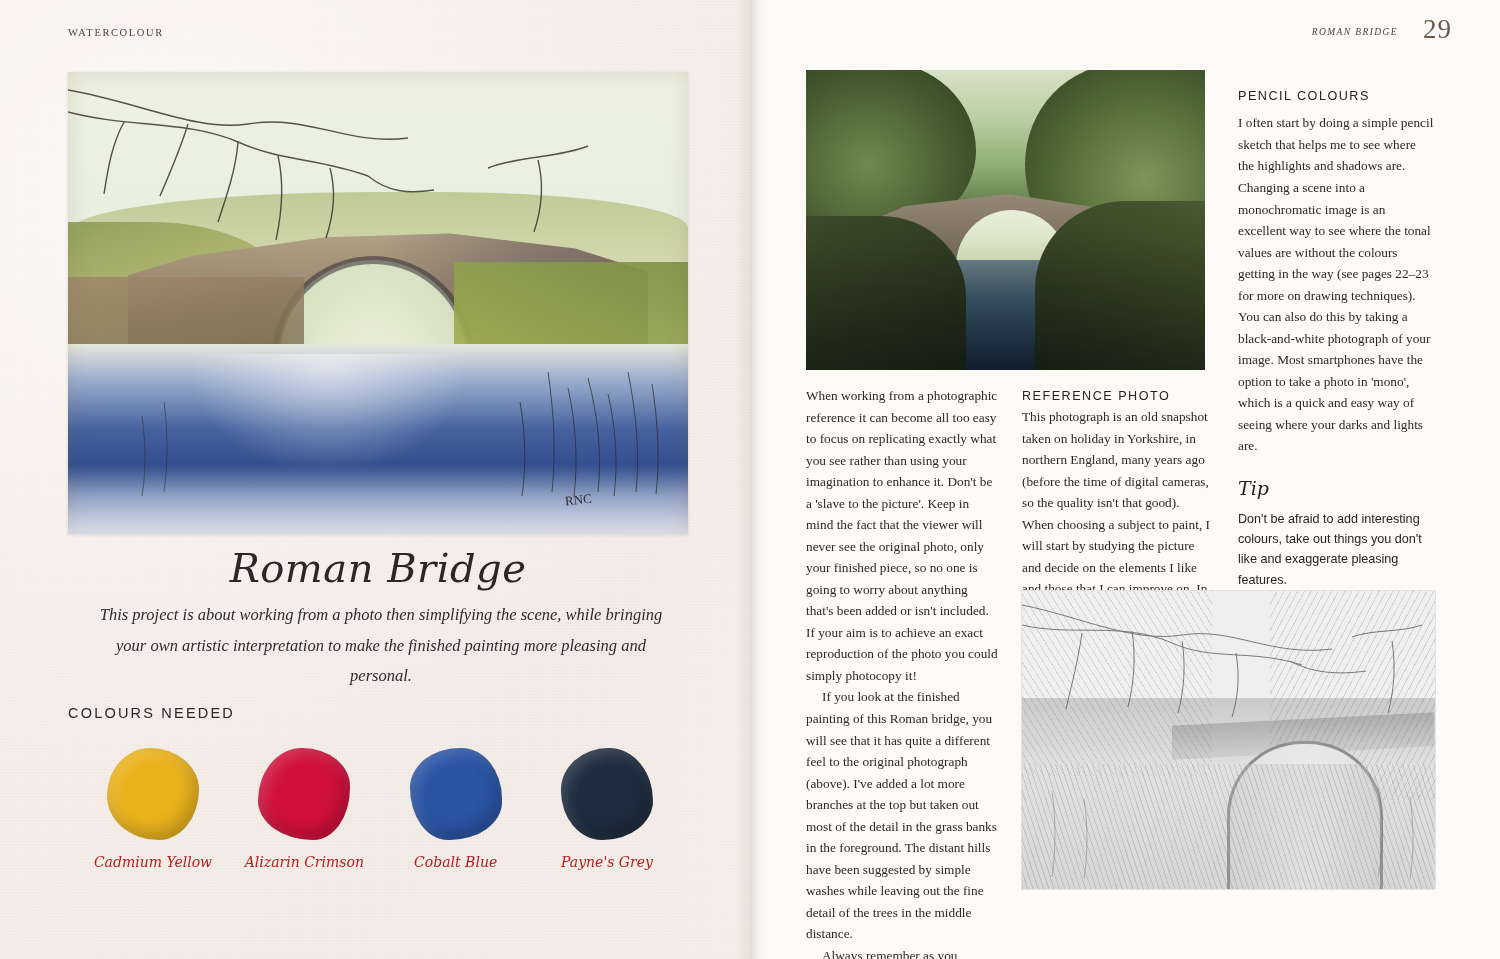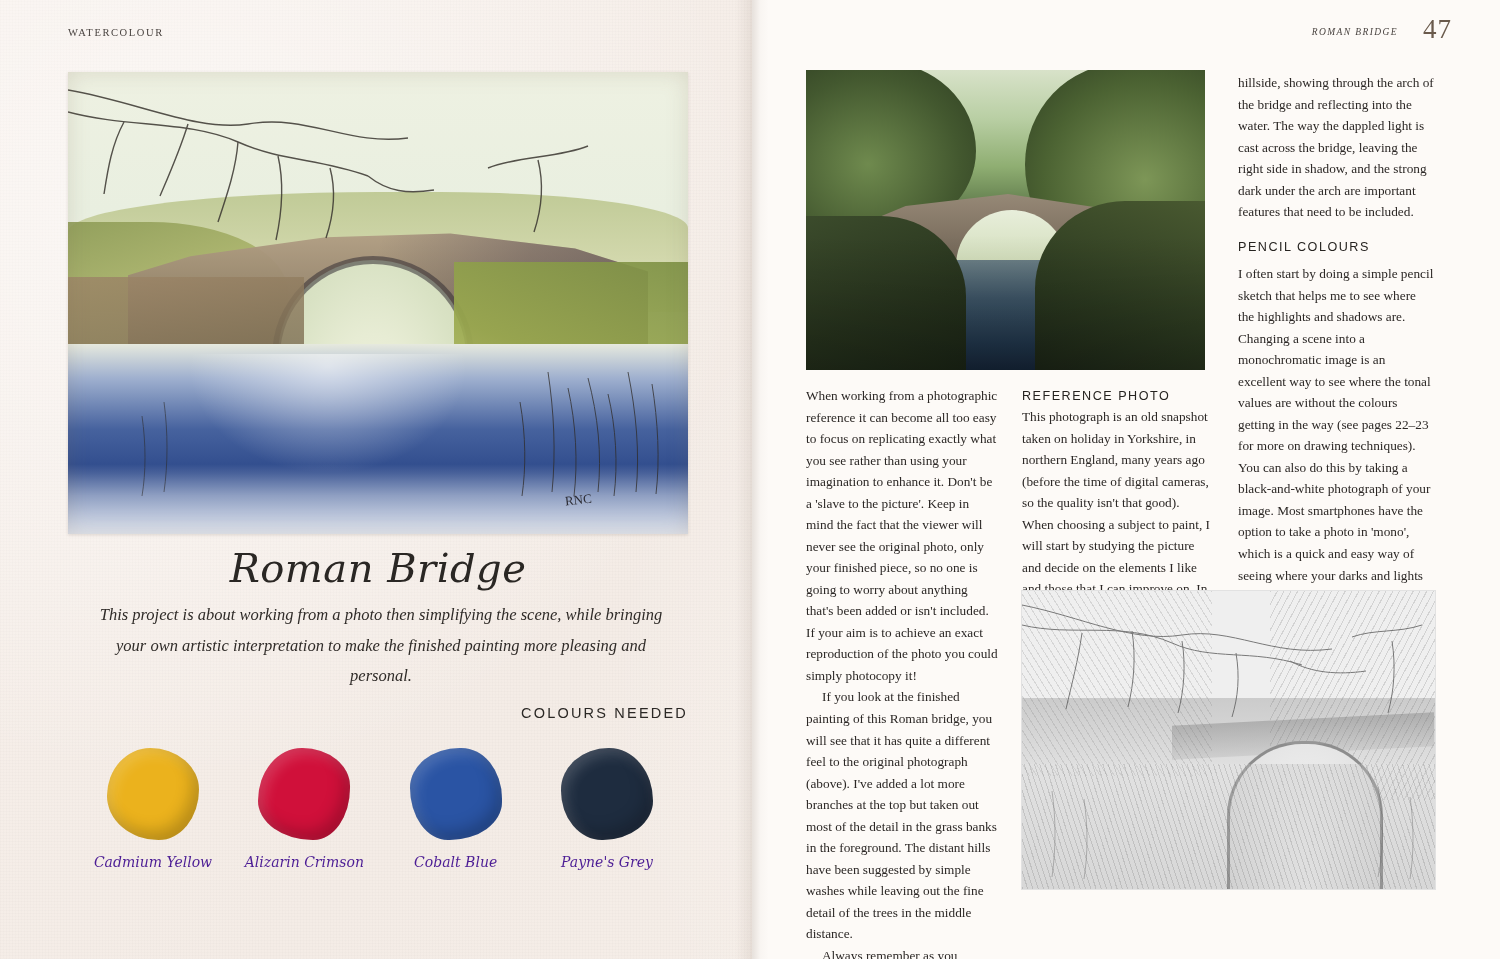--- a/index.html
+++ b/index.html
@@ -192,21 +192,21 @@
     font-size: 16.5px;
     line-height: 1.85;
     color: #2f2b28;
   }
 
   
   .colours-heading {
     position: absolute;
     left: 68px; top: 705px;
     width: 620px;
-    text-align: right;
+    text-align: left;
     font-family: "Liberation Sans", sans-serif;
     font-size: 14.5px;
     letter-spacing: 2.2px;
     color: #2b2825;
   }
   .swatch-row {
     position: absolute;
     left: 90px; top: 748px;
     width: 580px;
     display: flex;
@@ -224,21 +224,21 @@
     filter: saturate(1.05);
   }
   .swatch .blob.b2 { border-radius: 55% 45% 58% 42% / 44% 56% 42% 58%; }
   .swatch .blob.b3 { border-radius: 48% 52% 40% 60% / 58% 42% 57% 43%; }
   .swatch .blob.b4 { border-radius: 52% 48% 55% 45% / 46% 58% 43% 54%; }
   .swatch .name {
     margin-top: 14px;
     font-family: "DejaVu Serif", serif;
     font-style: italic;
     font-size: 14px;
-    color: #4c1d95;
+    color: #b91c1c;
   }
 
   
   .photo-ref {
     position: absolute;
     left: 806px; top: 70px;
     width: 399px; height: 300px;
     overflow: hidden;
     background: #2c3a2a;
   }
@@ -448,21 +448,21 @@
         <div class="blob b4" style="background:#1f2c3e"></div>
         <div class="name">Payne's Grey</div>
       </div>
     </div>
   </div>
 
   <div class="page-right"></div>
   <div class="gutter-shadow"></div>
 
   <div class="running-head-right">ROMAN BRIDGE</div>
-  <div class="folio">47</div>
+  <div class="folio">29</div>
 
   <div class="photo-ref">
     <div class="p-sky"></div>
     <div class="p-trees-l"></div>
     <div class="p-trees-r"></div>
     <div class="p-bridge"></div>
     <div class="p-arch"></div>
     <div class="p-water"></div>
     <div class="p-bank-l"></div>
     <div class="p-bank-r"></div>
@@ -476,21 +476,20 @@
   </div>
 
   <div class="col col-2-head">
     <span class="sub-head">REFERENCE PHOTO</span>
   </div>
   <div class="col col-2-body">
     <p>This photograph is an old snapshot taken on holiday in Yorkshire, in northern England, many years ago (before the time of digital cameras, so the quality isn't that good). When choosing a subject to paint, I will start by studying the picture and decide on the elements I like and those that I can improve on. In this photo, I love the way the sun is illuminating the near</p>
   </div>
 
   <div class="col col-3">
-    <p>hillside, showing through the arch of the bridge and reflecting into the water. The way the dappled light is cast across the bridge, leaving the right side in shadow, and the strong dark under the arch are important features that need to be included.</p>
     <span class="sub-head pencil-head">PENCIL COLOURS</span>
     <p>I often start by doing a simple pencil sketch that helps me to see where the highlights and shadows are. Changing a scene into a monochromatic image is an excellent way to see where the tonal values are without the colours getting in the way (see pages 22–23 for more on drawing techniques). You can also do this by taking a black-and-white photograph of your image. Most smartphones have the option to take a photo in 'mono', which is a quick and easy way of seeing where your darks and lights are.</p>
     <span class="tip-head">Tip</span>
     <div class="tip-body">Don't be afraid to add interesting colours, take out things you don't like and exaggerate pleasing features.</div>
   </div>
 
   <div class="sketch">
     <div class="s-left"></div>
     <div class="s-right"></div>
     <div class="s-band"></div>

